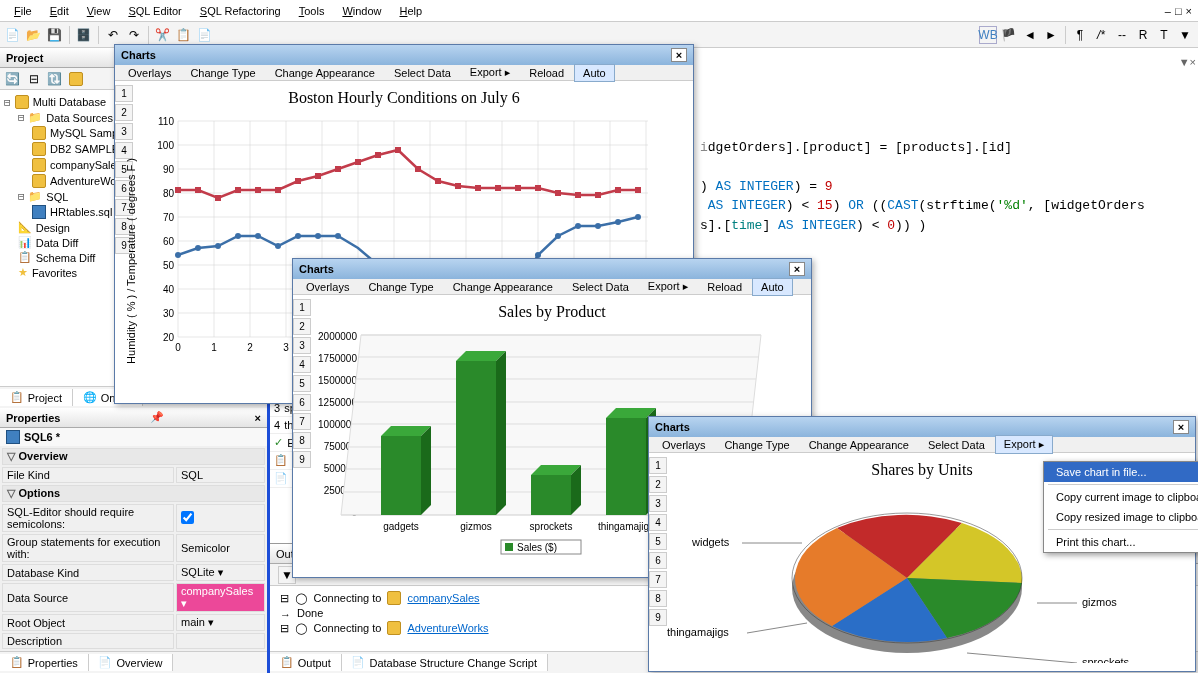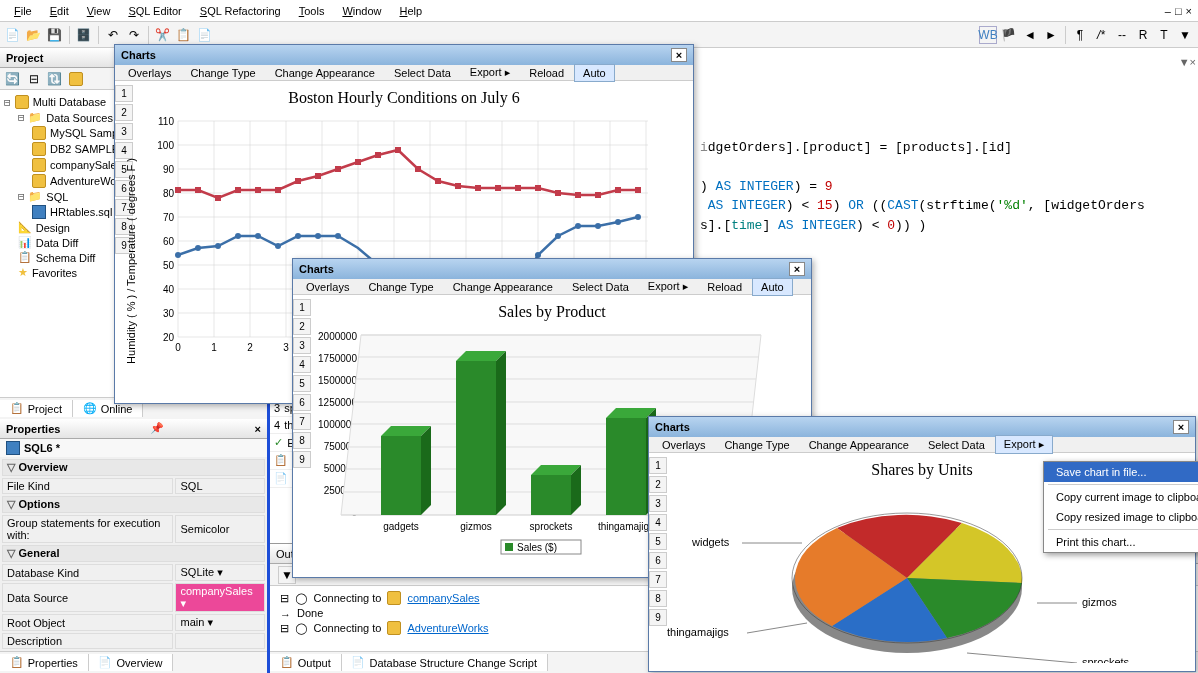--- a/index.html
+++ b/index.html
@@ -209,25 +209,26 @@
             <td colspan="2"><span style="color:#666;">▽</span> <span>Overview</span></td>
           </tr>
       <tr>
             <td>File Kind</td>
             <td>SQL</td>
           </tr>
       <tr class="section">
             <td colspan="2"><span style="color:#666;">▽</span> <span>Options</span></td>
           </tr>
       <tr>
+            <td>SQL-Editor should require semicolons:</td>
+            <td><input type="checkbox" checked="" style=""></td>
+          </tr>
+      <tr>
             <td>Group statements for execution with:</td>
             <td>Semicolor</td>
-          </tr>
-      <tr class="section">
-            <td colspan="2"><span style="color:#666;">▽</span> <span>General</span></td>
           </tr>
       <tr>
             <td>Database Kind</td>
             <td><span>SQLite</span> ▾</td>
           </tr>
       <tr>
             <td>Data Source</td>
             <td class="dropdown-cell"><span>companySales</span> ▾</td>
           </tr>
       <tr>

